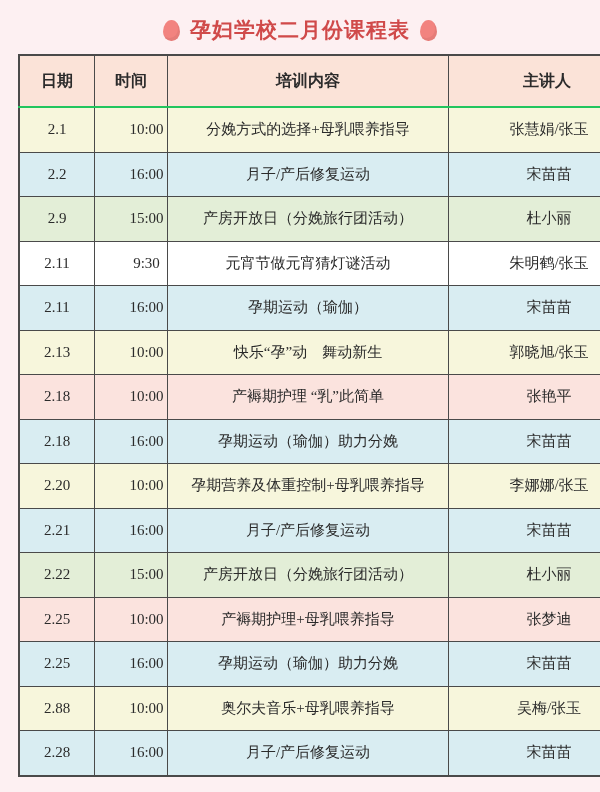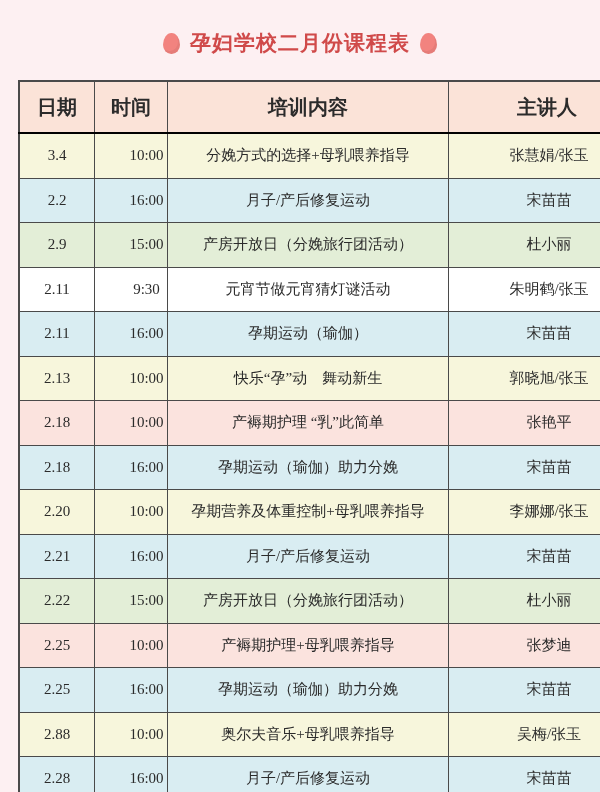--- a/index.html
+++ b/index.html
@@ -18,21 +18,21 @@
     width: 600px;
     height: 792px;
     box-sizing: border-box;
     background: #fdf0f2;
   }
   .title-bar {
     display: flex;
     align-items: center;
     justify-content: center;
     gap: 10px;
-    height: 80px;
+    height: 54px;
     padding-top: 6px;
     box-sizing: border-box;
     border-radius: 13px;
   }
   .title-dot {
     width: 17px;
     height: 21px;
     border-radius: 50% 50% 48% 48% / 56% 56% 44% 44%;
     background: #f2837f;
     box-shadow: inset -2px -3px 0 rgba(0,0,0,0.05);
@@ -56,24 +56,24 @@
   }
   table.schedule th,
   table.schedule td {
     border: 1px solid #4a4a4a;
     text-align: center;
     vertical-align: middle;
     color: #2b2b2b;
   }
   table.schedule thead th {
     height: 48px;
-    font-size: 20px;
+    font-size: 16px;
     font-weight: bold;
     background: #fbe3d8;
-    border-bottom: 2px solid #000000;
+    border-bottom: 2px solid #22c55e;
   }
   table.schedule tbody td {
     height: 41.5px;
     font-size: 15px;
   }
   td.c-date { width: 72px; }
   td.c-time { width: 70px; padding-left: 32px; }
   td.c-content { width: 278px; }
   td.c-speaker { width: 140px; padding-left: 32px; }
   th.c-date { width: 72px; }
@@ -104,21 +104,21 @@
       <thead>
         <tr>
           <th class="c-date">日期</th>
           <th class="c-time">时间</th>
           <th class="c-content">培训内容</th>
           <th class="c-speaker">主讲人</th>
         </tr>
       </thead>
       <tbody id="schedule-body">
           <tr class="tint-yellow">
-            <td class="c-date">3.4</td>
+            <td class="c-date">2.1</td>
             <td class="c-time">10:00</td>
             <td class="c-content">分娩方式的选择+母乳喂养指导</td>
             <td class="c-speaker">张慧娟/张玉</td>
           </tr>
           <tr class="tint-blue">
             <td class="c-date">2.2</td>
             <td class="c-time">16:00</td>
             <td class="c-content">月子/产后修复运动</td>
             <td class="c-speaker">宋苗苗</td>
           </tr>

